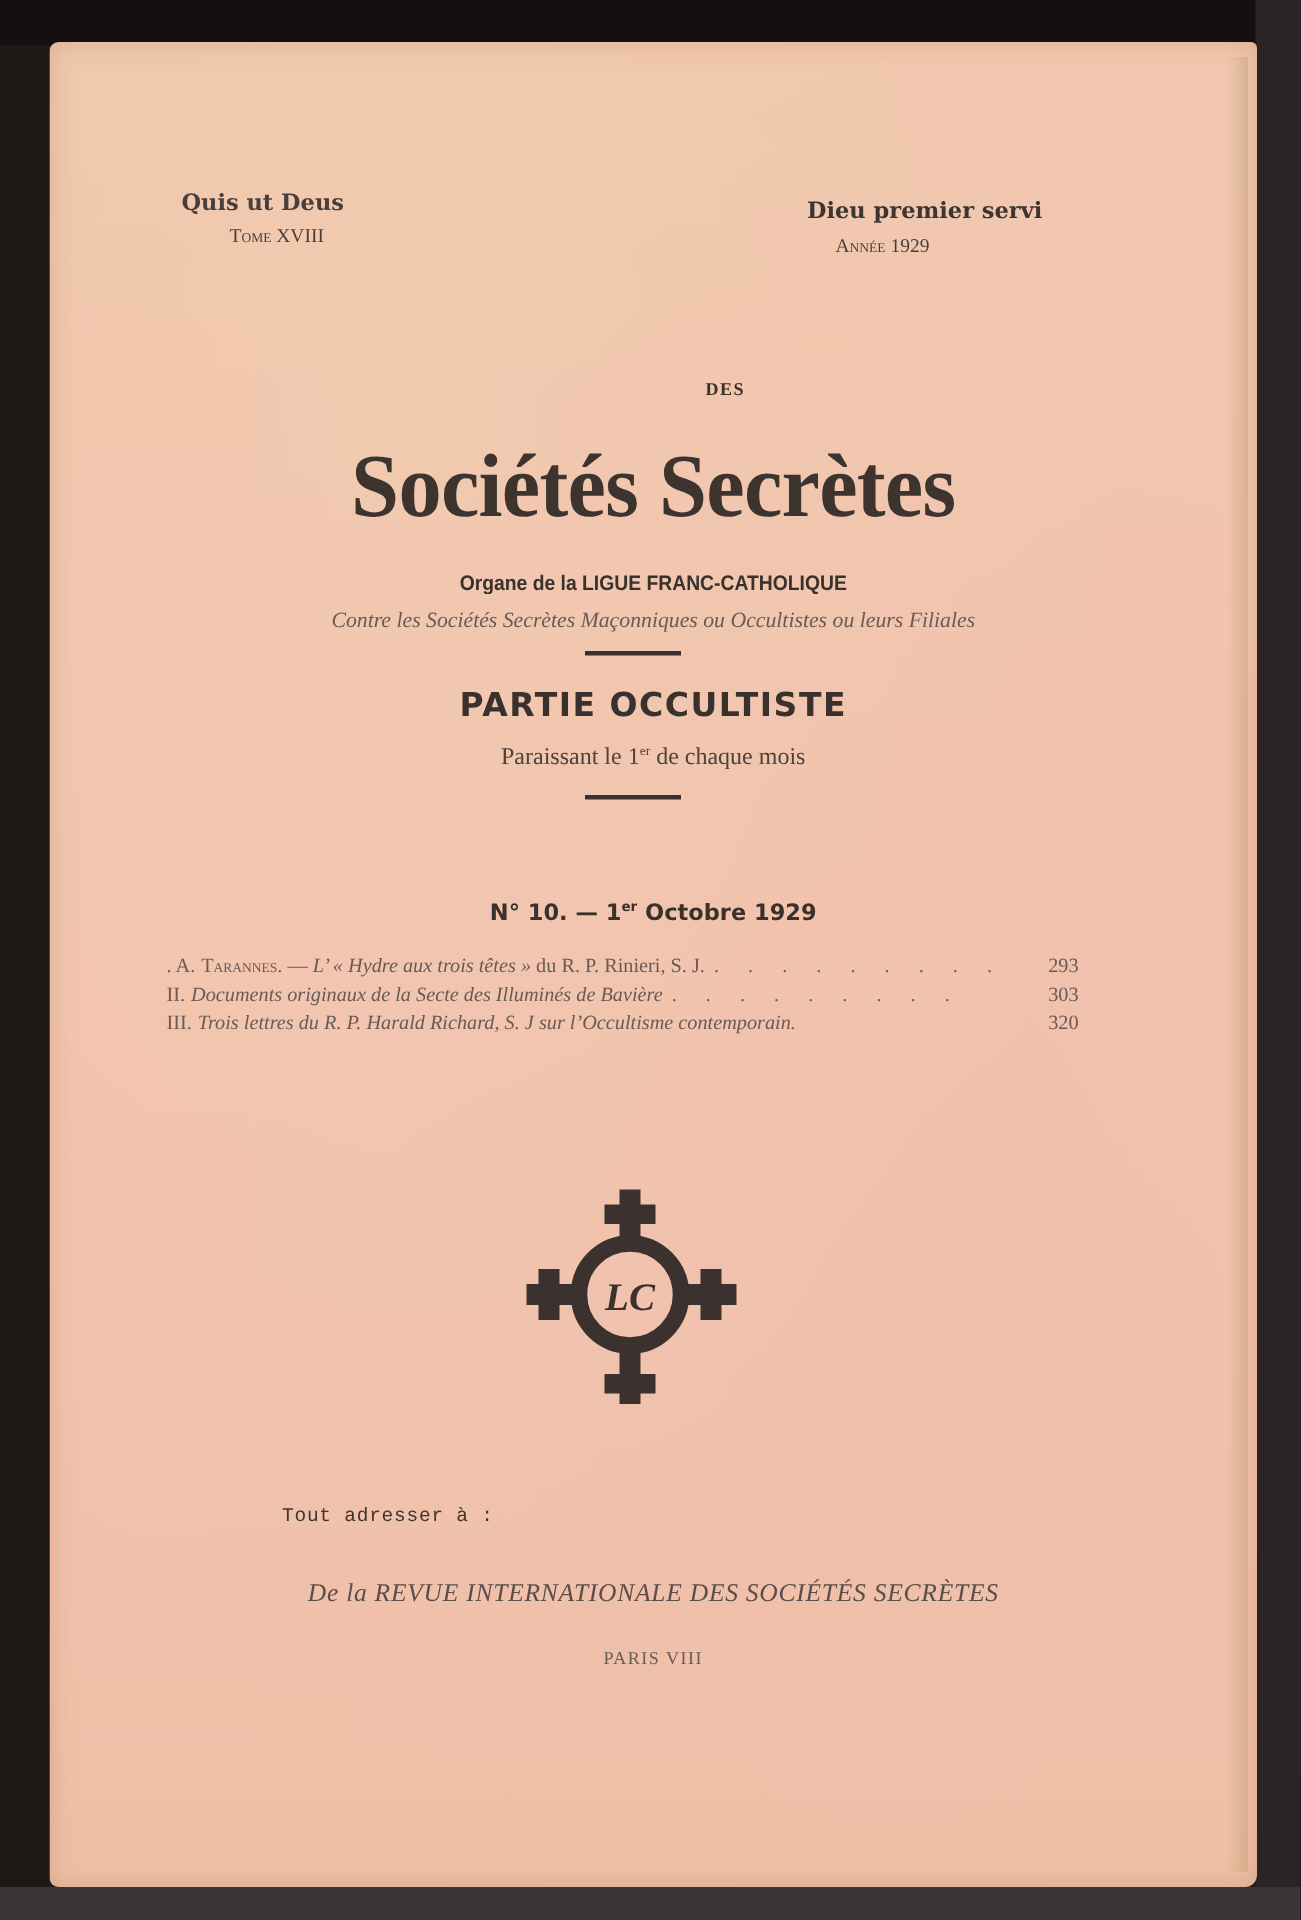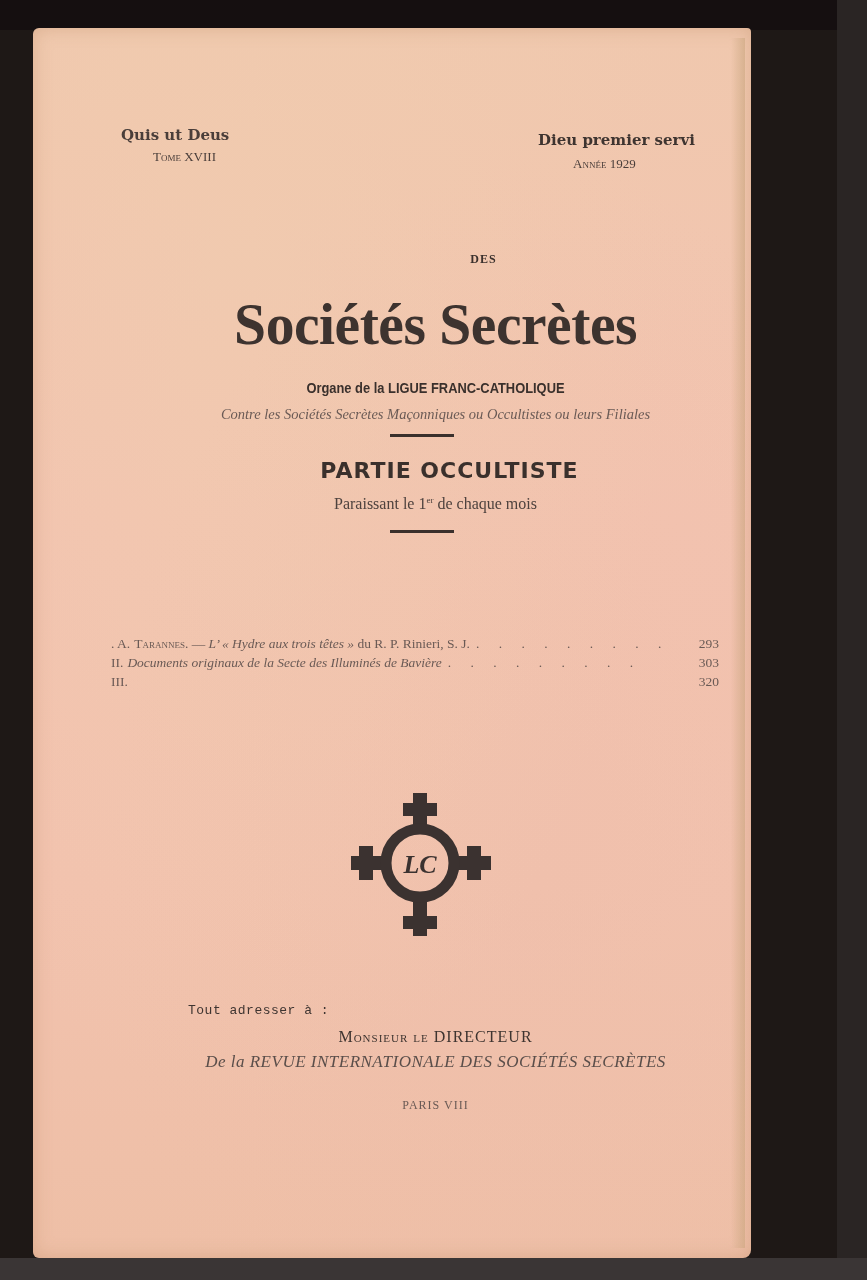--- a/index.html
+++ b/index.html
@@ -16,52 +16,52 @@
   }
   .backdrop-right {
     position: absolute; right: 0; top: 0; width: 30px; height: 1280px;
     background: #2a2524;
   }
   .backdrop-bottom {
     position: absolute; left: 0; bottom: 0; width: 867px; height: 22px;
     background: #3a3535;
   }
   .cover {
-    position: absolute; left: 33px; top: 28px; width: 718px; height: 1230px;
+    position: absolute; left: 33px; top: 28px; width: 805px; height: 1230px;
     background:
       radial-gradient(ellipse at 30% 20%, rgba(240,205,175,0.55), rgba(240,205,175,0) 60%),
       radial-gradient(ellipse at 70% 70%, rgba(238,190,170,0.5), rgba(238,190,170,0) 60%),
       linear-gradient(180deg, #f0c8ae 0%, #f3c3b0 40%, #f2c2ae 70%, #eebfa6 100%);
     border-radius: 6px 4px 8px 6px;
     box-shadow: inset 0 0 18px rgba(180,130,90,0.35);
   }
   .cover::after {
     content: ""; position: absolute; right: 6px; top: 10px; width: 14px; height: 1210px;
     background: linear-gradient(90deg, rgba(210,170,130,0), rgba(200,165,125,0.55));
   }
   .abs { position: absolute; }
   .center { left: 0; width: 805px; text-align: center; }
 
   .motto-left { left: 88px; top: 98px; font-family: "DejaVu Serif", serif; font-weight: bold; font-size: 15px; color: #4a3e3a; }
   .tome { left: 120px; top: 121px; font-size: 13px; font-variant: small-caps; color: #4a3e3a; }
   .motto-right { left: 505px; top: 103px; font-family: "DejaVu Serif", serif; font-weight: bold; font-size: 15px; color: #3e3430; }
-  .annee { left: 540px; top: 128px; font-size: 13px; font-variant: small-caps; color: #4a3e3a; }
+  .annee { left: 524px; top: 128px; font-size: 13px; font-variant: small-caps; color: #4a3e3a; }
 
   .title1 { top: 172px; font-size: 35px; letter-spacing: 0.5px; color: #3a302c; }
   .title-des { top: 224px; font-size: 12px; font-weight: bold; letter-spacing: 1px; color: #3a302c; margin-left: 48px; }
   .title2 { top: 262px; font-size: 60px; font-weight: bold; letter-spacing: -0.5px; color: #3d332f; font-family: "Liberation Serif", serif; transform: scaleX(0.96); }
 
   .organe { top: 352px; font-family: "Liberation Sans", sans-serif; font-size: 14px; font-weight: bold; color: #3a302c; transform: scaleX(0.92); }
   .contre { top: 378px; font-size: 14.5px; font-style: italic; color: #6a5a55; }
 
   .rule { height: 3px; background: #3a302c; }
   .rule1 { left: 357px; top: 406px; width: 64px; }
   .rule2 { left: 357px; top: 502px; width: 64px; }
 
-  .partie { top: 430px; font-family: "DejaVu Sans", sans-serif; font-weight: bold; font-size: 22px; letter-spacing: 1px; color: #3a302c; padding-left: 14px; }
+  .partie { top: 430px; font-family: "DejaVu Sans", sans-serif; font-weight: bold; font-size: 22px; letter-spacing: 1px; color: #3a302c; }
   .paraissant { top: 467px; font-size: 16px; color: #4e423e; }
   .paraissant sup { font-size: 9px; }
   .sommaire { top: 528px; font-size: 13.5px; letter-spacing: 1px; color: #5a4e4a; }
   .numero { top: 571px; font-family: "DejaVu Sans", sans-serif; font-weight: bold; font-size: 15px; color: #3a302c; }
   .numero sup { font-size: 9px; }
 
   .toc { left: 78px; top: 608px; width: 608px; }
   .toc-row { display: flex; align-items: baseline; height: 19px; font-size: 13.5px; color: #6a5a55; white-space: nowrap; overflow: hidden; }
   .toc-num { font-style: normal; margin-right: 4px; }
   .toc-text { flex: 0 1 auto; overflow: hidden; }
@@ -98,36 +98,38 @@
   <div class="abs center organe">Organe de la LIGUE FRANC-CATHOLIQUE</div>
   <div class="abs center contre">Contre les Sociétés Secrètes Maçonniques ou Occultistes ou leurs Filiales</div>
 
   <div class="abs rule rule1"></div>
 
   <div class="abs center partie">PARTIE OCCULTISTE</div>
   <div class="abs center paraissant"><span>Paraissant le 1</span><sup>er</sup><span> de chaque mois</span></div>
 
   <div class="abs rule rule2"></div>
 
+  <div class="abs center numero"><span>N° 10. — 1</span><sup>er</sup><span> Octobre 1929</span></div>
 
   <div class="abs toc">
     <div class="toc-row">
       <span class="toc-num">. A.</span>
       <span class="toc-text"><span style="font-variant:small-caps">Tarannes. — </span><i>L’ « Hydre aux trois têtes »</i><span> du R. P. Rinieri, S. J.</span></span>
       <span class="toc-dots">. . . . . . . . .</span>
       <span class="toc-page">293</span>
     </div>
     <div class="toc-row">
       <span class="toc-num">II.</span>
       <span class="toc-text"><i>Documents originaux</i><i> de la Secte des Illuminés de Bavière</i></span>
       <span class="toc-dots">. . . . . . . . .</span>
       <span class="toc-page">303</span>
     </div>
     <div class="toc-row">
       <span class="toc-num">III.</span>
+      <span class="toc-text"><i>Trois lettres du R. P. Harald Richard, S. J sur l’Occultisme contemporain.</i></span>
       <span class="toc-dots"></span>
       <span class="toc-page">320</span>
     </div>
   </div>
 
   <div class="abs emblem">
     <svg width="150" height="150" viewBox="0 0 150 150">
       <g fill="#3b3230">
 
         <rect x="67" y="5" width="14" height="40"></rect>
@@ -141,17 +143,16 @@
 
         <rect x="105" y="68" width="40" height="14"></rect>
         <rect x="121" y="58" width="14" height="34"></rect>
       </g>
       <circle cx="74" cy="75" r="34" fill="none" stroke="#3b3230" stroke-width="11"></circle>
       <text x="74" y="85" text-anchor="middle" font-family="Liberation Serif, serif" font-style="italic" font-weight="bold" font-size="26" fill="#3b3230">LC</text>
     </svg>
   </div>
 
   <div class="abs adresser">Tout adresser à :</div>
-  <div class="abs center monsieur"><span class="sc">Monsieur le</span><span> DIRECTEUR</span></div>
   <div class="abs center dela">De la REVUE INTERNATIONALE DES SOCIÉTÉS SECRÈTES</div>
   <div class="abs center paris">PARIS VIII</div>
 
 </div>
 
 </body></html>

